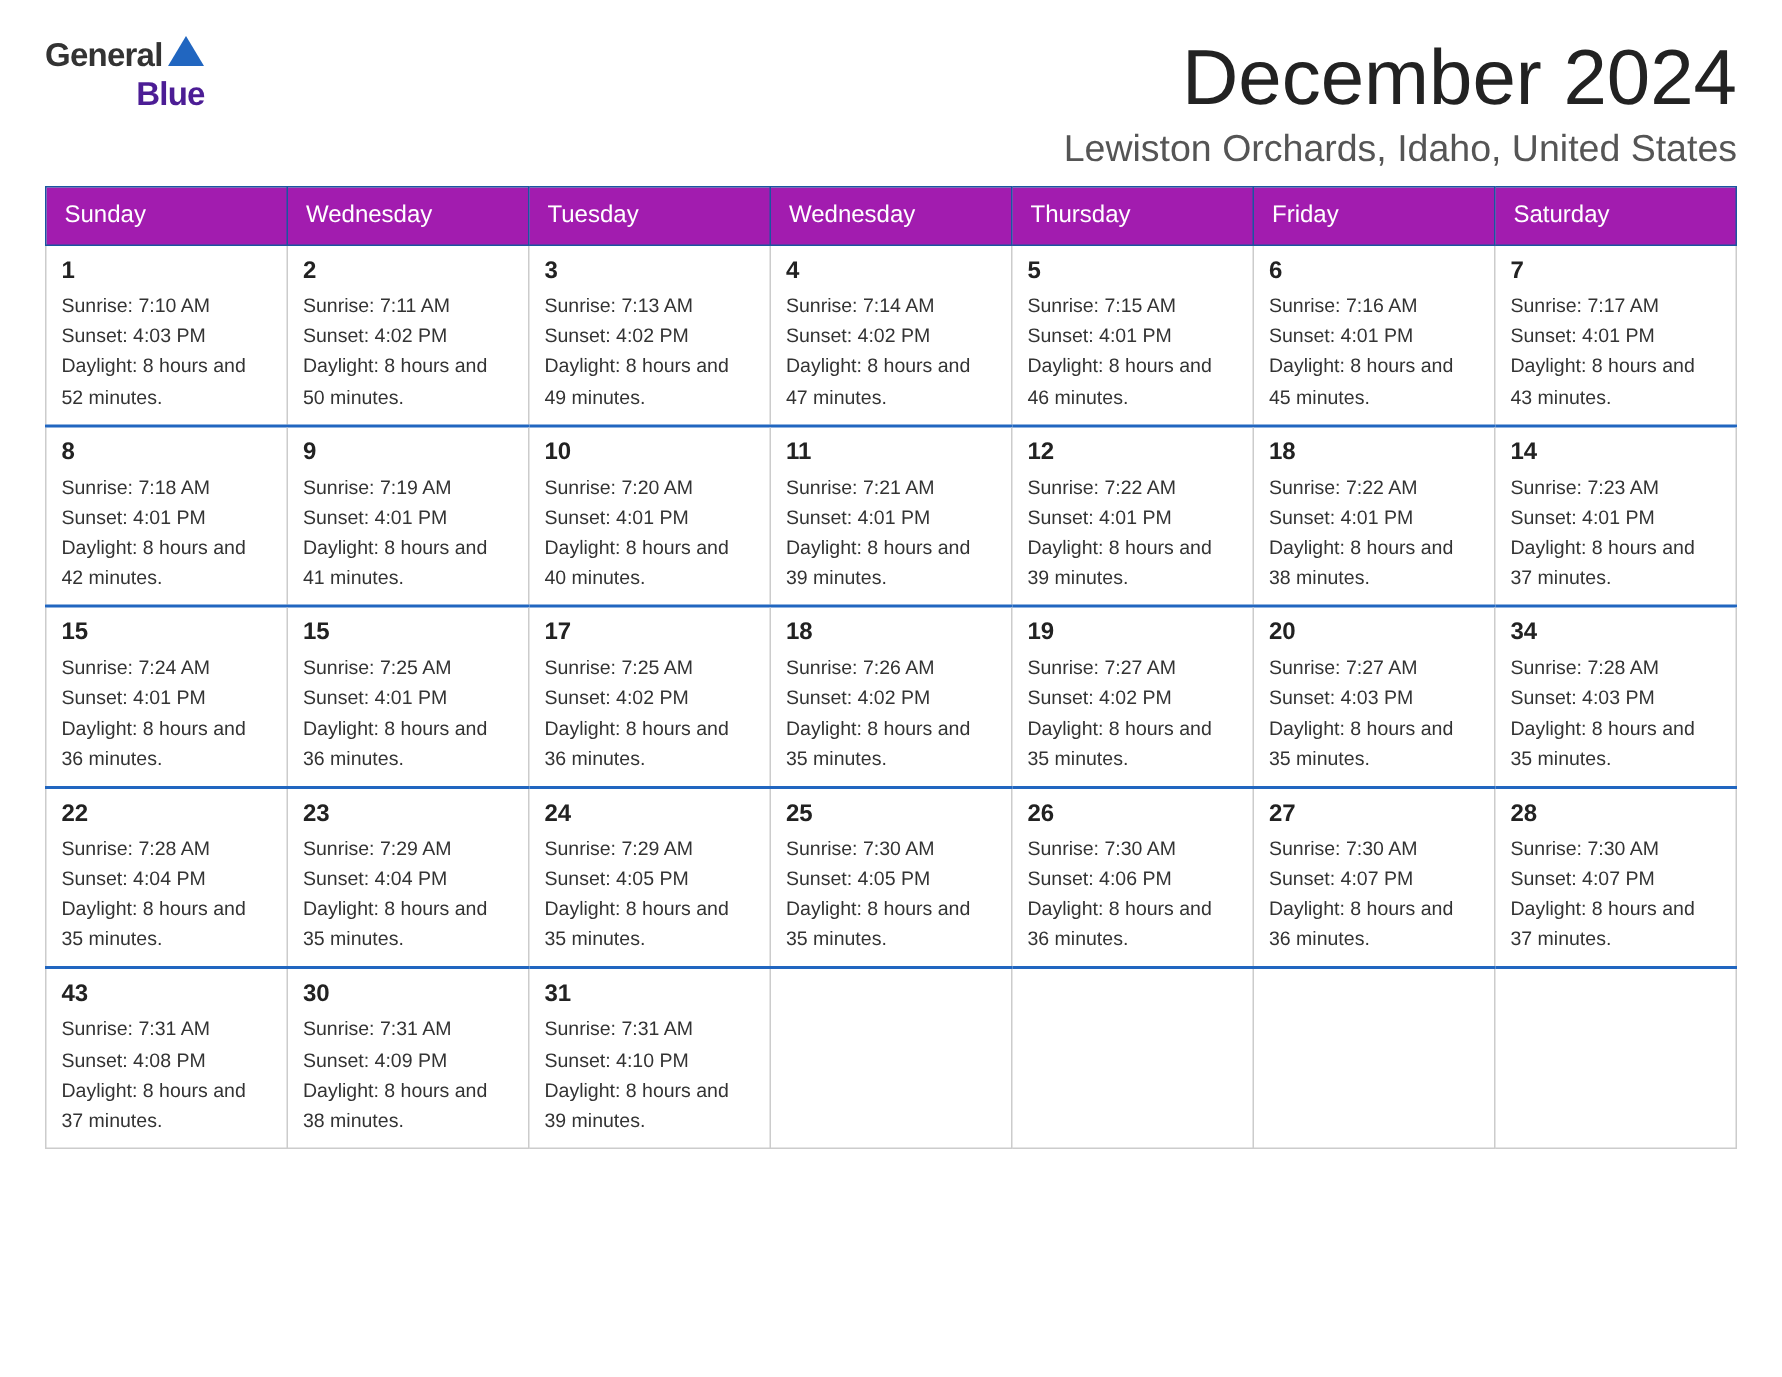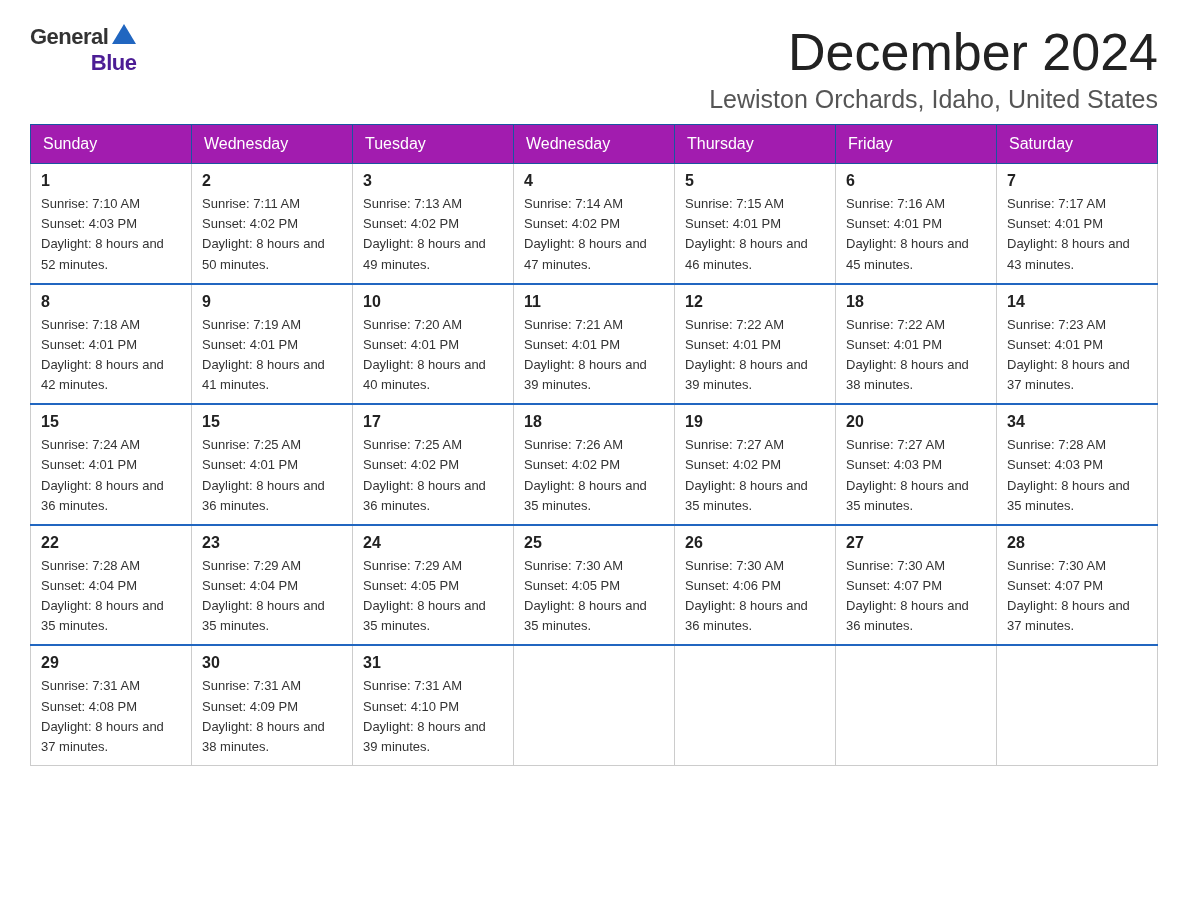--- a/index.html
+++ b/index.html
@@ -251,21 +251,21 @@
           <span class="day-number">27</span>
           <div class="day-info">Sunrise: 7:30 AM<br>Sunset: 4:07 PM<br>Daylight: 8 hours and 36 minutes.</div>
         </td>
         <td>
           <span class="day-number">28</span>
           <div class="day-info">Sunrise: 7:30 AM<br>Sunset: 4:07 PM<br>Daylight: 8 hours and 37 minutes.</div>
         </td>
       </tr>
       <tr class="row-divider">
         <td>
-          <span class="day-number">29</span>
+          <span class="day-number">43</span>
           <div class="day-info">Sunrise: 7:31 AM<br>Sunset: 4:08 PM<br>Daylight: 8 hours and 37 minutes.</div>
         </td>
         <td>
           <span class="day-number">30</span>
           <div class="day-info">Sunrise: 7:31 AM<br>Sunset: 4:09 PM<br>Daylight: 8 hours and 38 minutes.</div>
         </td>
         <td>
           <span class="day-number">31</span>
           <div class="day-info">Sunrise: 7:31 AM<br>Sunset: 4:10 PM<br>Daylight: 8 hours and 39 minutes.</div>
         </td>

